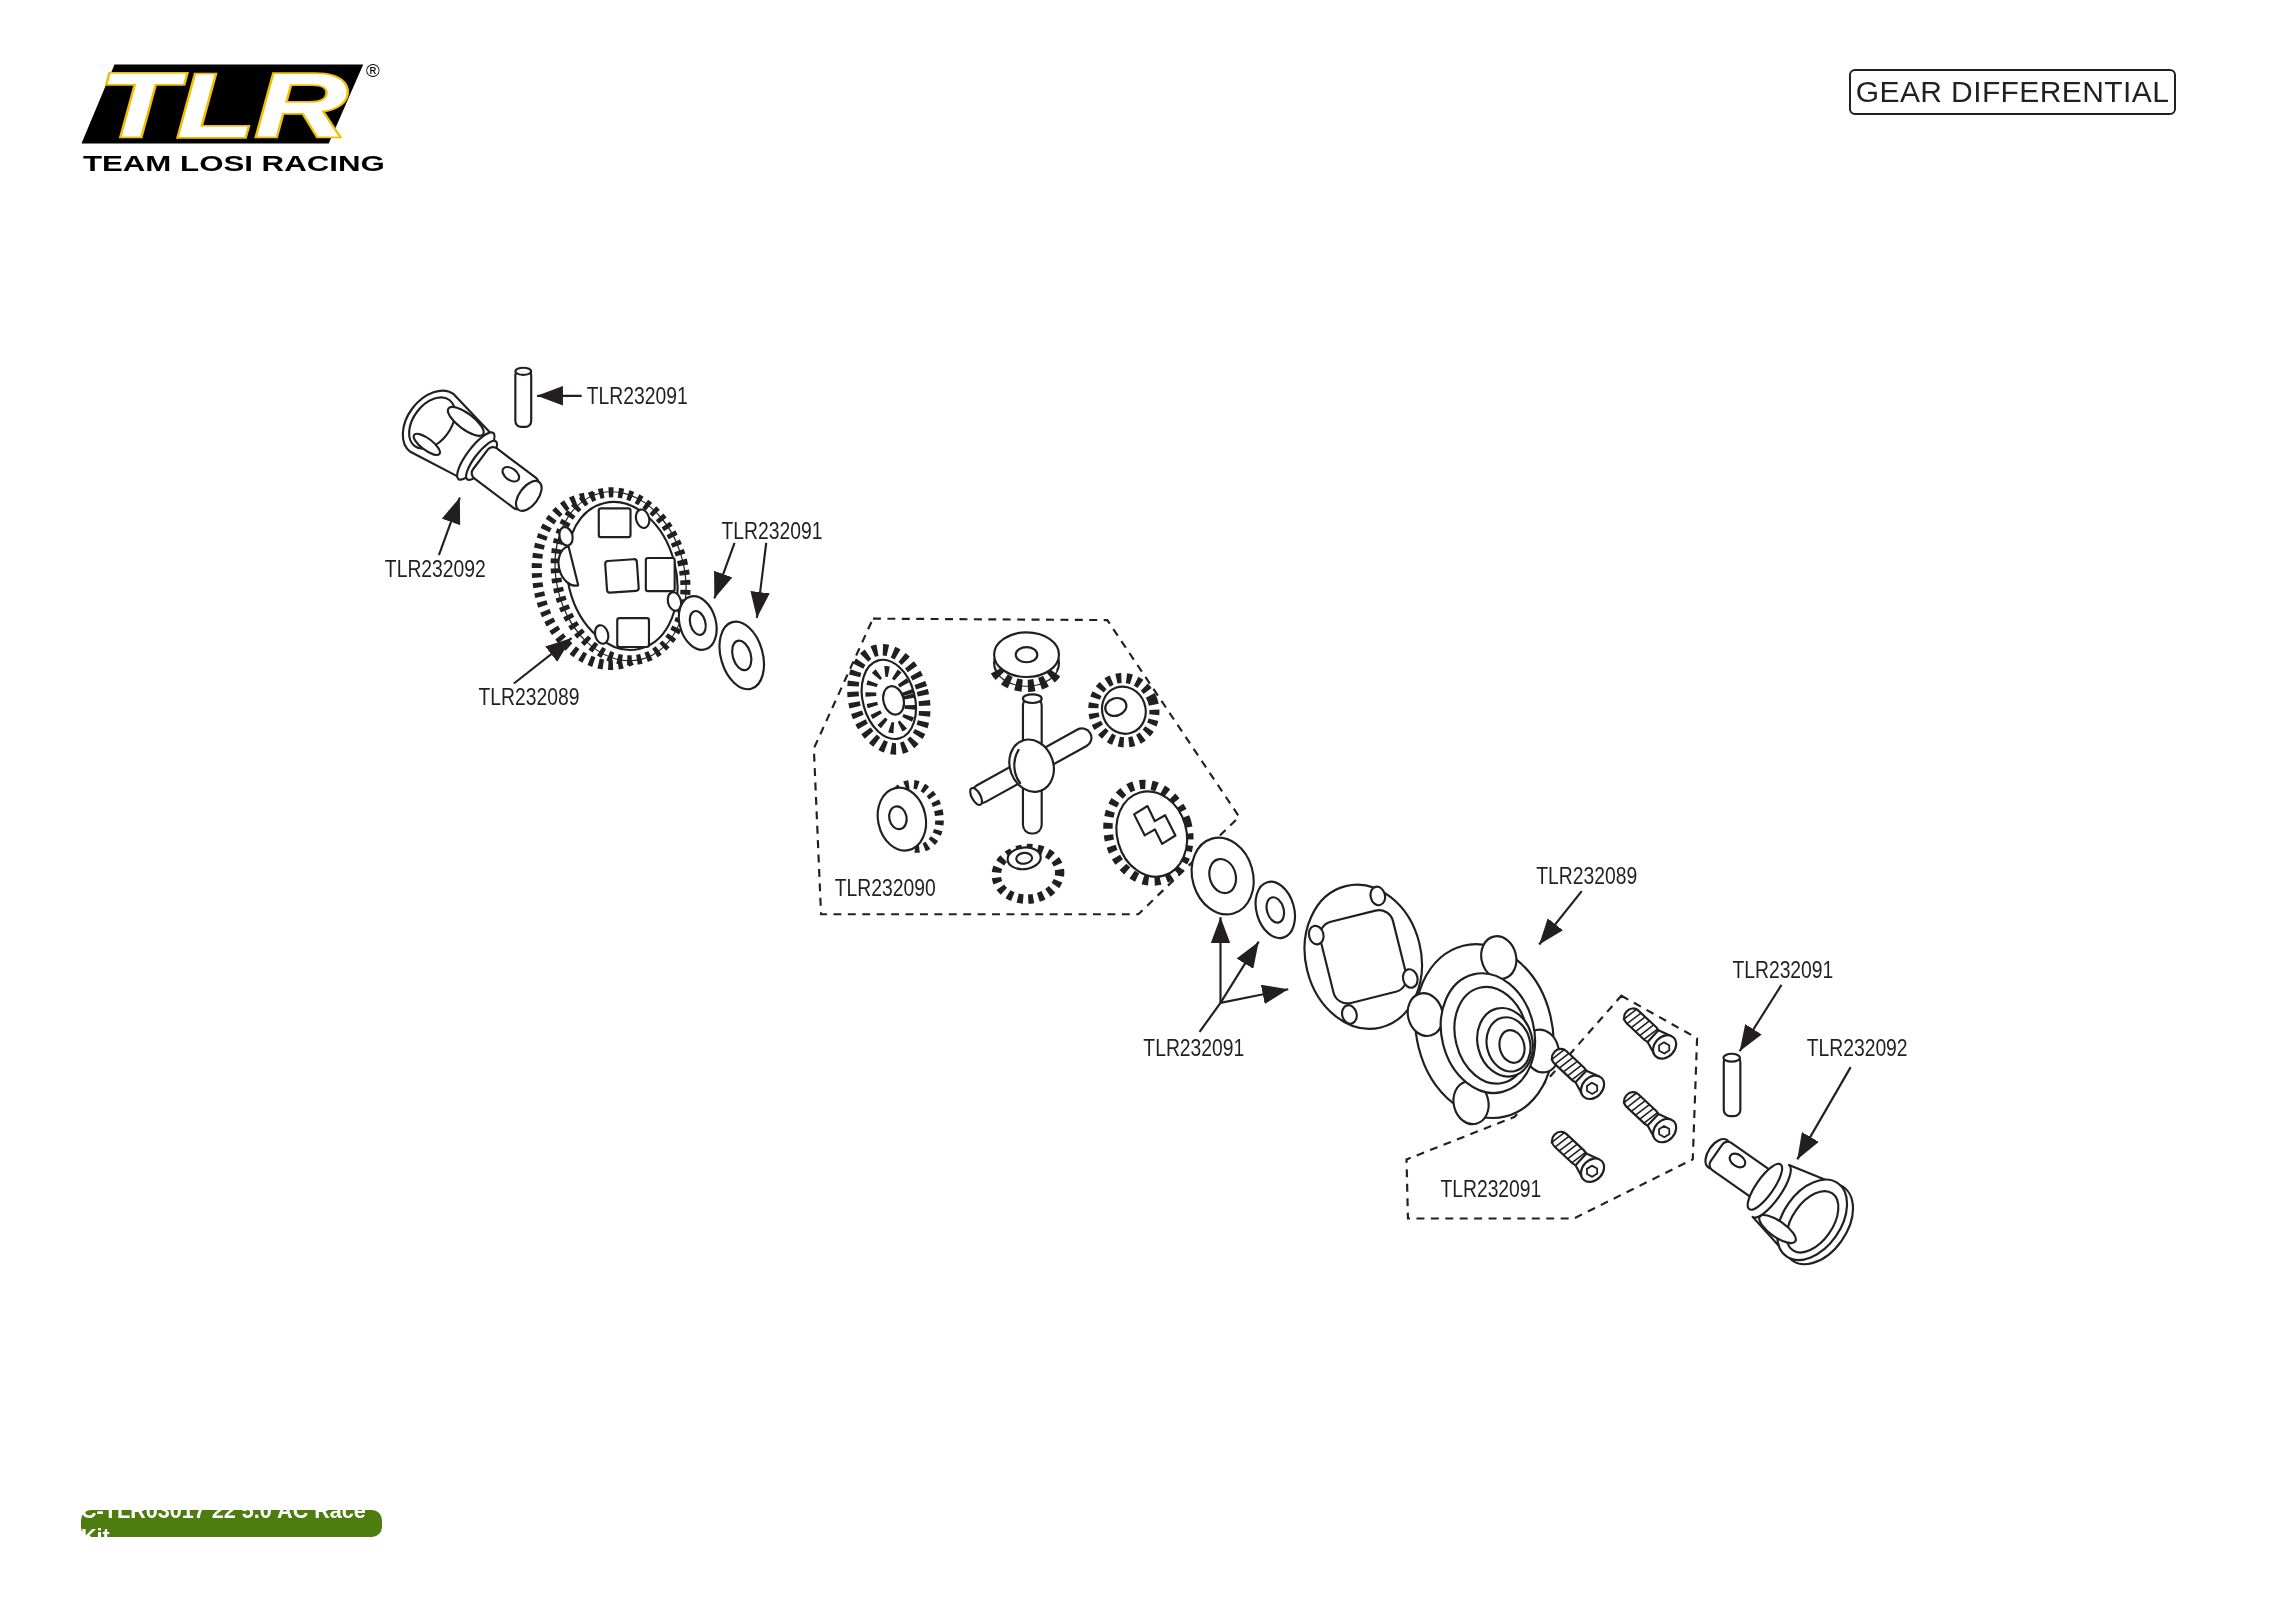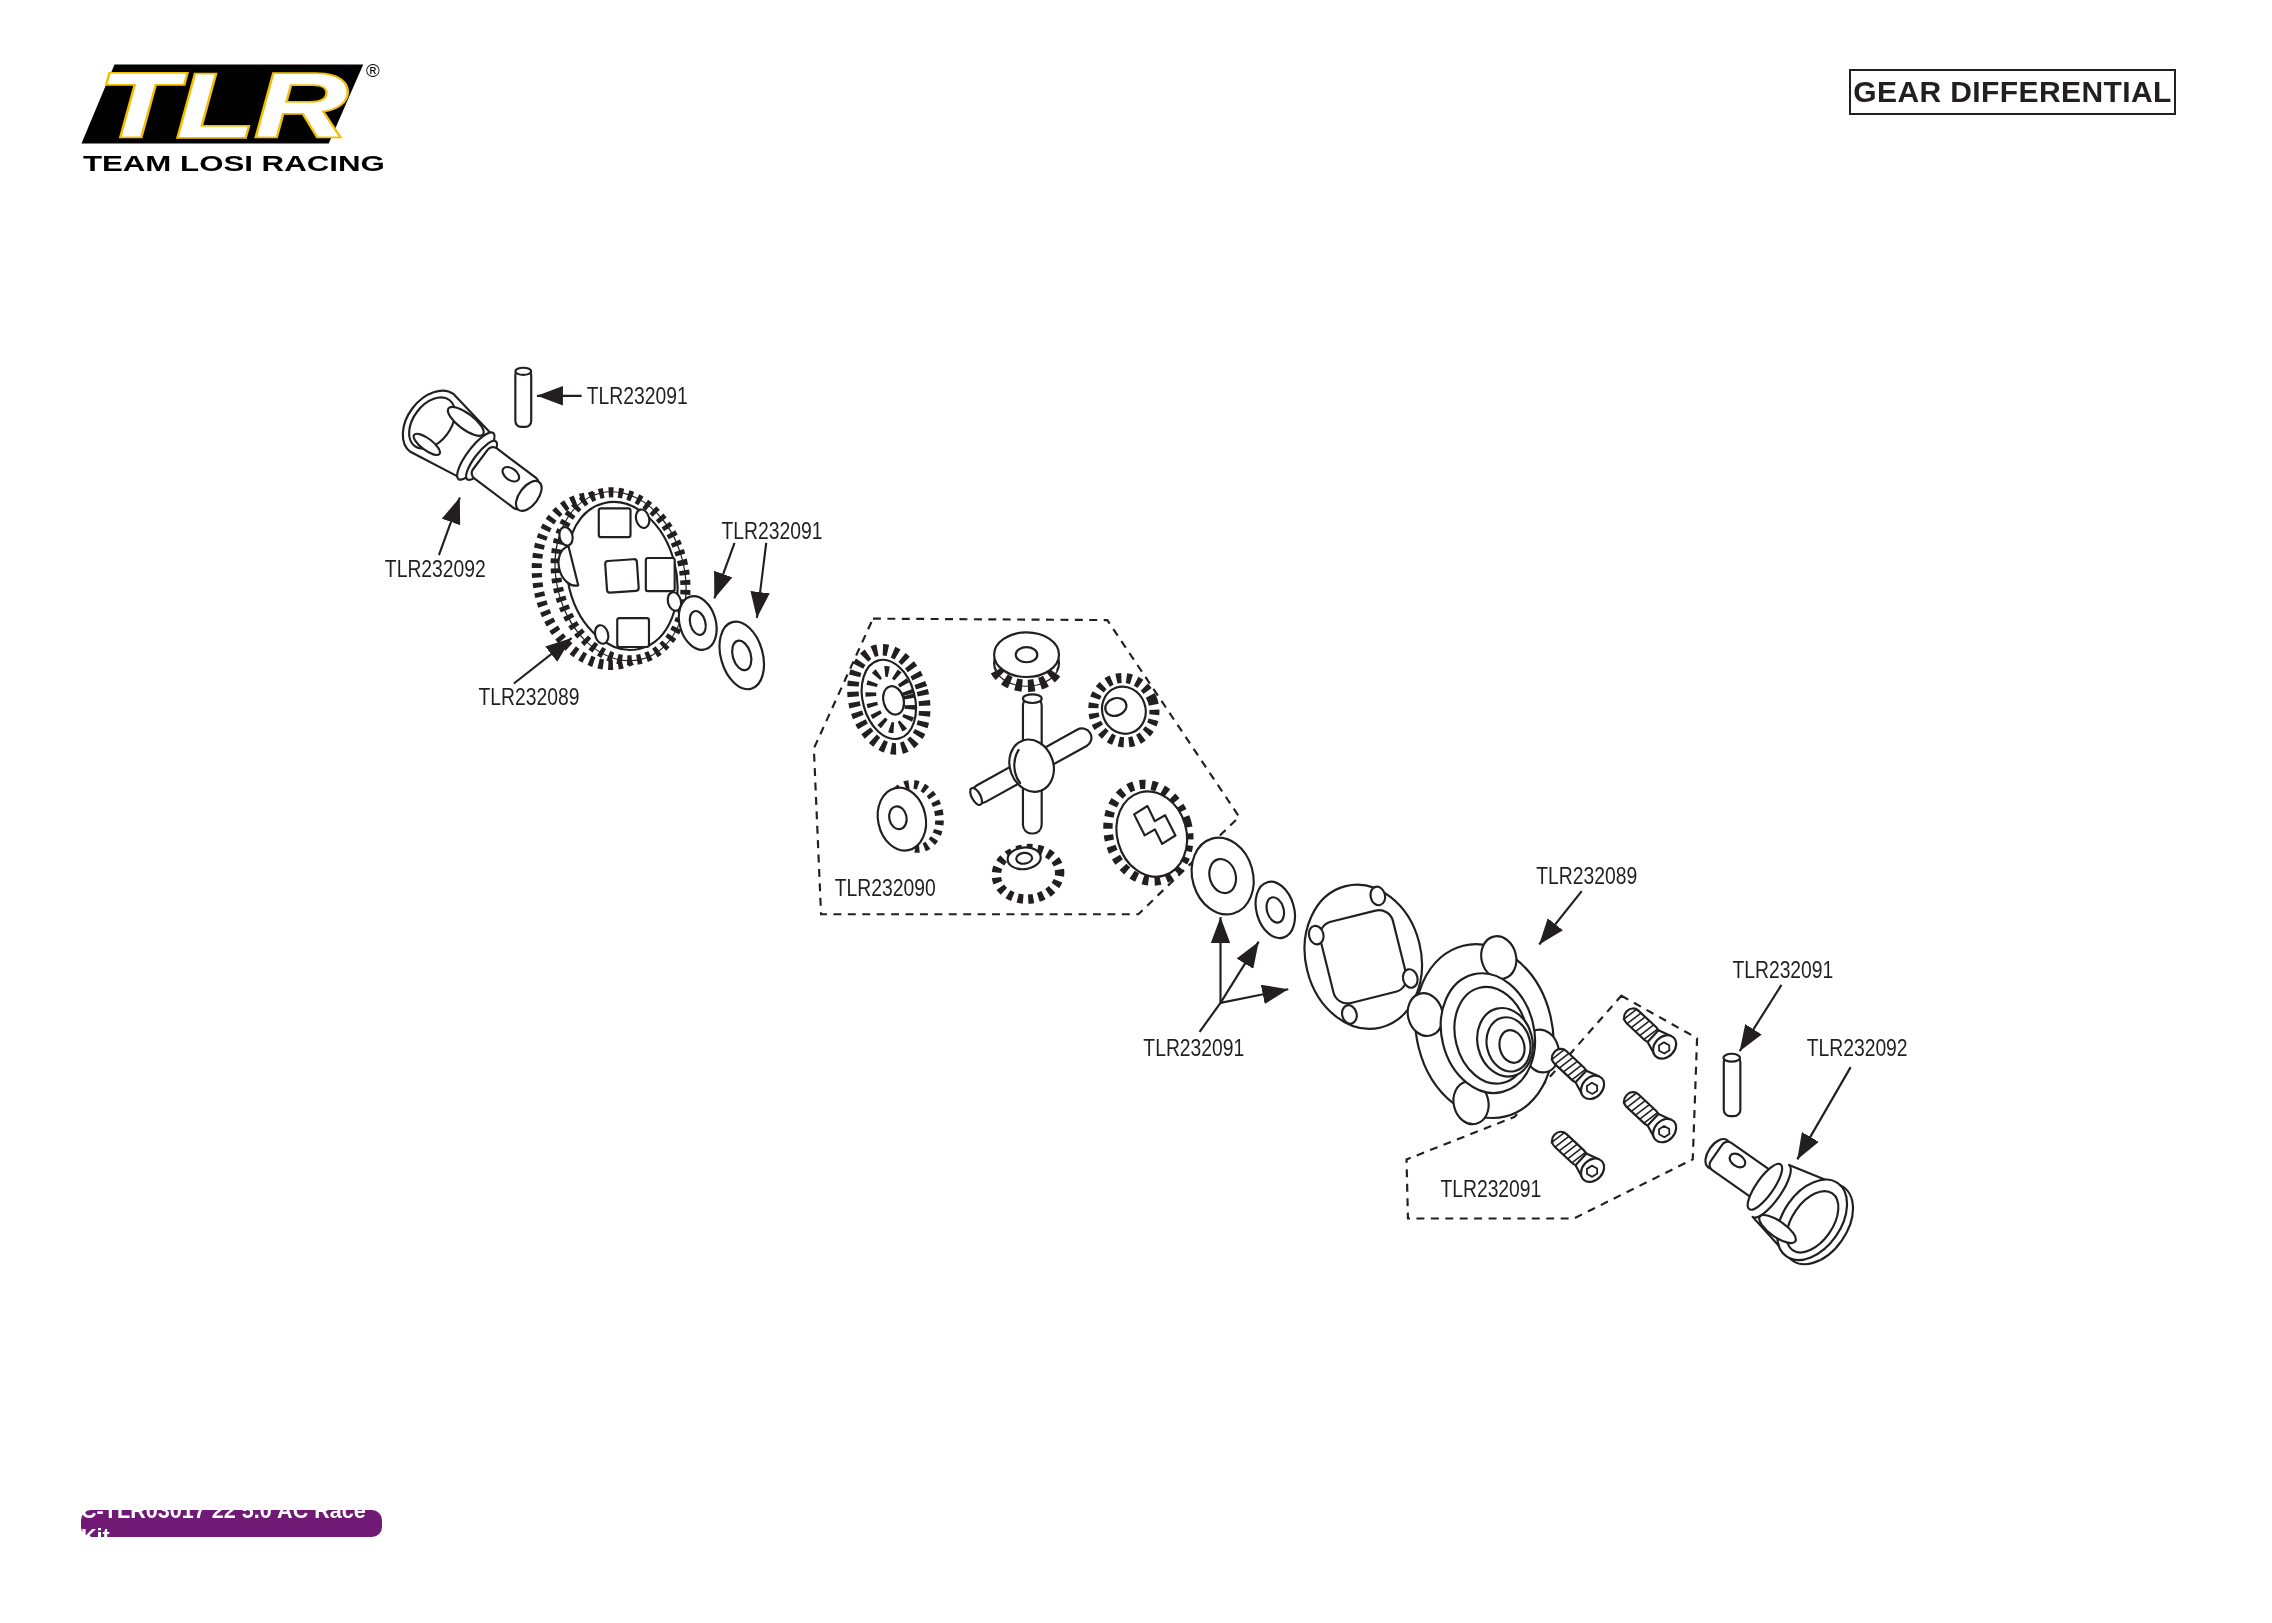--- a/index.html
+++ b/index.html
@@ -8,28 +8,28 @@
     width:2273px;
     height:1623px;
     background:#ffffff;
     font-family:"Liberation Sans",sans-serif;
     overflow:hidden;
     padding-left:8px;
   }
   .logo-svg{position:absolute;left:81px;top:63px;width:310px;height:115px;}
   .title-badge{
     position:absolute;left:1849px;top:69px;width:327px;height:46px;
-    border:2.9px solid #231f20;border-radius:0;
+    border:2.9px solid #231f20;border-radius:6px;
     display:flex;align-items:center;justify-content:center;
-    font-size:30px;font-weight:bold;color:#231f20;letter-spacing:0.4px;
+    font-size:30px;font-weight:normal;color:#231f20;letter-spacing:0.4px;
     box-sizing:border-box;background:#ffffff;
   }
   .kit-badge{
     position:absolute;left:81px;top:1510px;width:301px;height:27px;
-    background:#701a75;border-radius:10px;
+    background:#4d7c0f;border-radius:10px;
     display:flex;align-items:center;justify-content:center;
     font-size:21.6px;font-weight:bold;color:#ffffff;
   }
   .diagram{position:absolute;left:0;top:0;width:2273px;height:1623px;}
   .ink{stroke:#231f20;fill:#ffffff;stroke-width:3;stroke-linejoin:round;stroke-linecap:round;}
   .inkline{stroke:#231f20;fill:none;stroke-width:3;stroke-linejoin:round;stroke-linecap:round;}
   .teeth{fill:#ffffff;stroke:#231f20;}
   .dashedge{fill:none;stroke:#231f20;stroke-width:3;stroke-dasharray:11 9;}
   .callout{fill:#231f20;font-size:33px;font-family:"Liberation Sans",sans-serif;}
   .arrow{stroke:#231f20;stroke-width:3;fill:none;}

